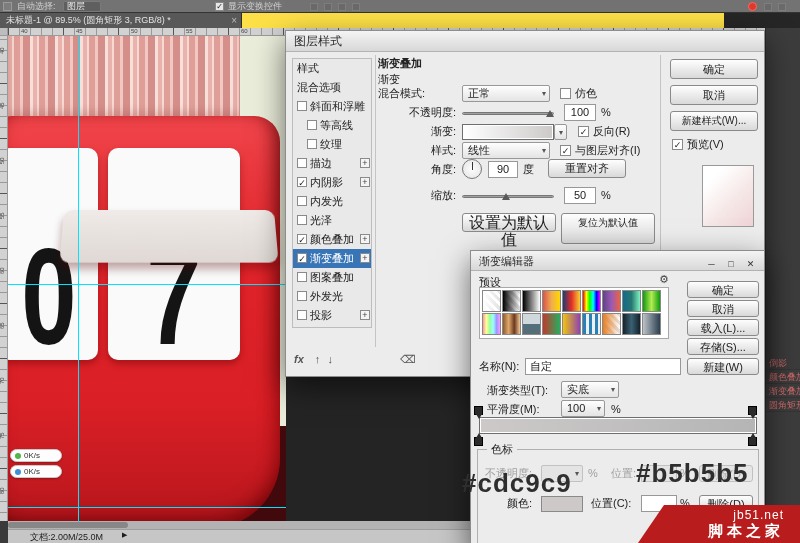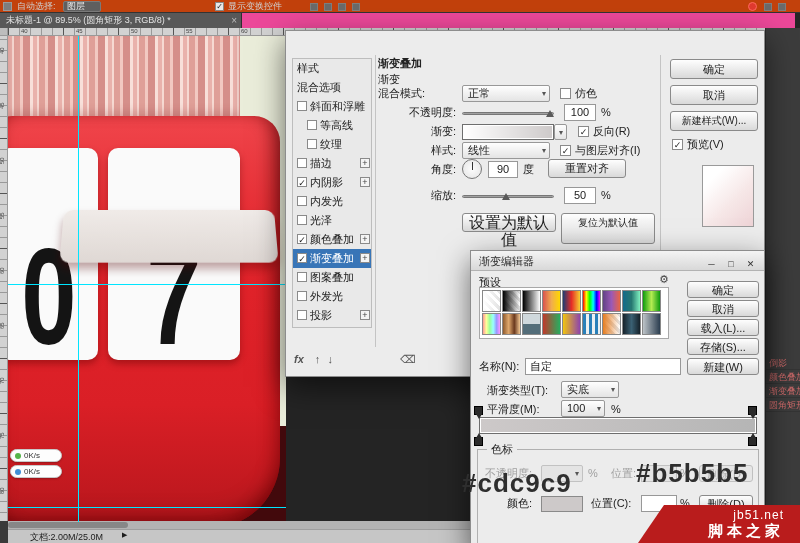--- a/index.html
+++ b/index.html
@@ -1,28 +1,28 @@
 <!DOCTYPE html>
 <html><head>
 <meta charset="utf-8">
 <style>
   *{margin:0;padding:0;box-sizing:border-box}
   html,body{width:800px;height:543px;overflow:hidden}
   body{position:relative;background:#262626;font-family:"Liberation Sans","DejaVu Sans",sans-serif;-webkit-font-smoothing:antialiased}
   .abs{position:absolute}
 
   
-  .options-bar{left:0;top:0;width:800px;height:13px;background:#c2410c;border-bottom:1px solid #333;z-index:6}
+  .options-bar{left:0;top:0;width:800px;height:13px;background:#737373;border-bottom:1px solid #333;z-index:6}
   .tool-icon{left:3px;top:2px;width:9px;height:9px;background:#7d7d7d;border:1px solid #9a9a9a}
   .opt-label{font-size:9px;color:#cfcfcf;line-height:13px}
   .opt-dd{top:1px;height:11px;background:#5f5f5f;border:1px solid #7a7a7a;border-radius:2px;font-size:9px;color:#e8e8e8;padding:0 3px;line-height:9px}
   .opt-cb{top:2px;width:9px;height:9px;background:#e8e8e8;border:1px solid #888;font-size:8px;line-height:8px;text-align:center;color:#222}
   .opt-sq{top:3px;width:8px;height:8px;background:#6a6a6a;border:1px solid #7e7e7e}
   .rec-dot{top:2px;width:9px;height:9px;border-radius:50%;background:#e03a30;border:1px solid #ff6a5e}
-  .tab-bar{left:0;top:13px;width:795px;height:15px;background:#ec4899;z-index:6}
+  .tab-bar{left:0;top:13px;width:724px;height:15px;background:#fde047;z-index:6}
   .doc-tab{left:0;top:0;width:242px;height:15px;background:#585858;border-right:1px solid #2e2e2e;color:#e3e3e3;font-size:9px;line-height:15px;padding-left:6px;white-space:nowrap;overflow:hidden}
   .tab-x{right:4px;top:0;font-size:10px;color:#bbb;line-height:15px}
 
   
   .ruler-h{left:8px;top:28px;width:757px;height:8px;background:#d2d2d2;border-bottom:1px solid #9a9a9a;z-index:5;
     background-image:repeating-linear-gradient(90deg,#555 0 1px,transparent 1px 55px),repeating-linear-gradient(90deg,#999 0 1px,transparent 1px 11px);}
   .ruler-v{left:0;top:28px;width:8px;height:494px;background:#d2d2d2;border-right:1px solid #9a9a9a;z-index:5;
     background-image:repeating-linear-gradient(180deg,#555 0 1px,transparent 1px 55px),repeating-linear-gradient(180deg,#999 0 1px,transparent 1px 11px);}
   .ruler-corner{left:0;top:28px;width:8px;height:8px;background:#bdbdbd;border-right:1px solid #9a9a9a;border-bottom:1px solid #9a9a9a;z-index:6}
   .hnum{position:absolute;top:0;font-size:6px;color:#444}
@@ -198,20 +198,23 @@
   <div class="abs right-panel">
     <div id="lpItems" style="position:absolute;left:0;top:328px;width:100%">
         <div class="lp-item">倒影</div>
         <div class="lp-item">颜色叠加</div>
         <div class="lp-item">渐变叠加</div>
         <div class="lp-item">圆角矩形 2 拷贝</div>
       </div>
   </div>
 
   <div class="abs dialog" id="ls">
+    <div class="abs dlg-title">
+      <span>图层样式</span>
+    </div>
 
     <div class="abs ls-list" id="lsList">
         <div class="ls-row nocb"><span class="ls-lab">样式</span></div>
         <div class="ls-row nocb"><span class="ls-lab">混合选项</span></div>
         <div class="ls-row"><span class="cb"></span><span class="ls-lab">斜面和浮雕</span></div>
         <div class="ls-row ind"><span class="cb"></span><span class="ls-lab">等高线</span></div>
         <div class="ls-row ind"><span class="cb"></span><span class="ls-lab">纹理</span></div>
         <div class="ls-row"><span class="cb"></span><span class="ls-lab">描边</span><span class="plus">+</span></div>
         <div class="ls-row"><span class="cb">✓</span><span class="ls-lab">内阴影</span><span class="plus">+</span></div>
         <div class="ls-row"><span class="cb"></span><span class="ls-lab">内发光</span></div>

